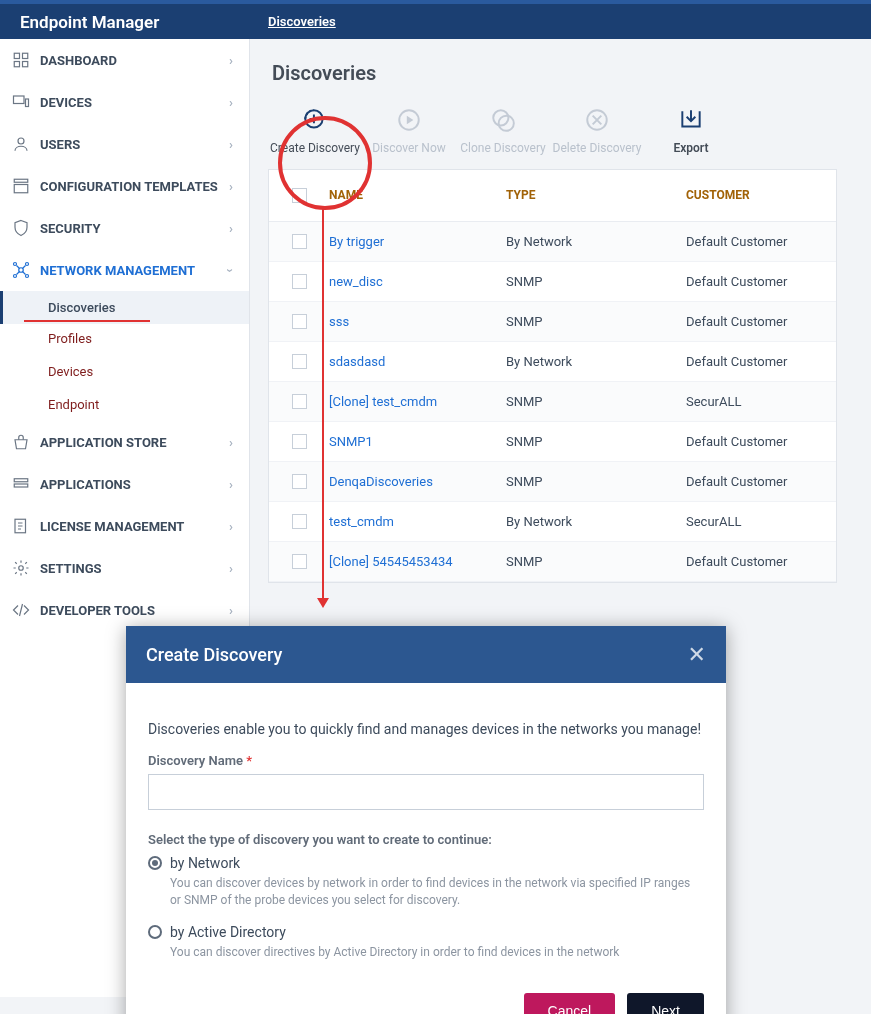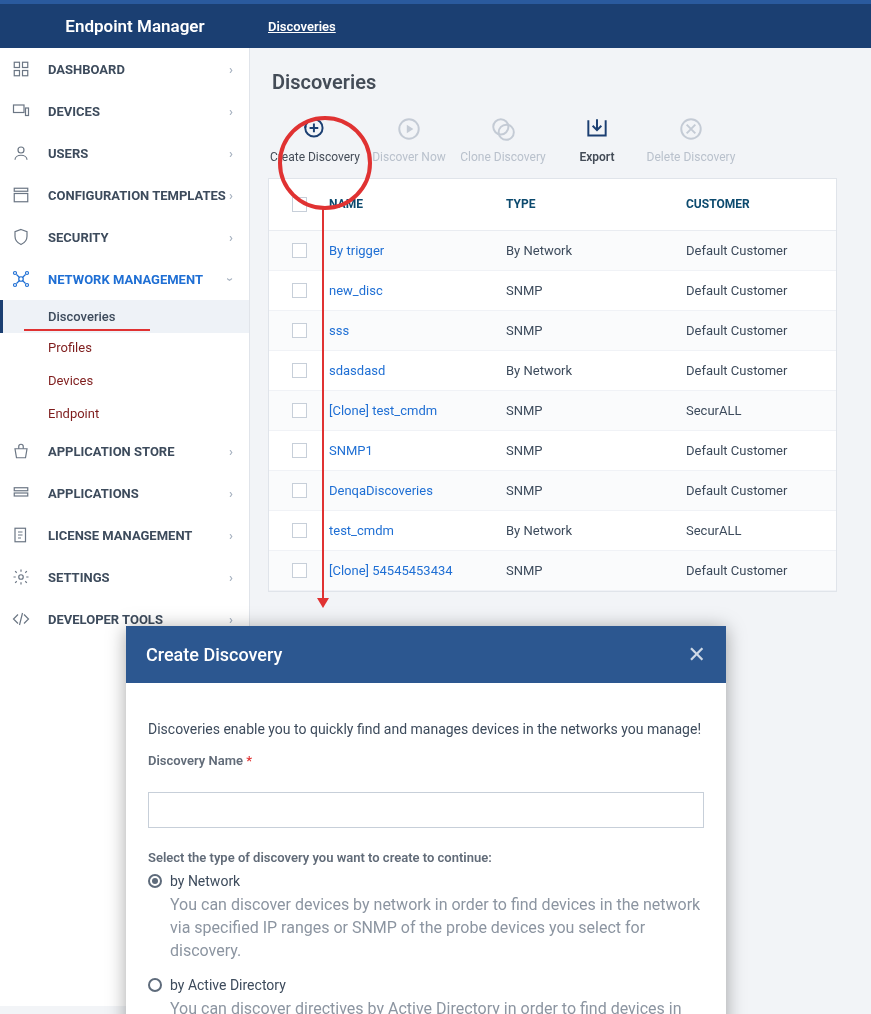--- a/index.html
+++ b/index.html
@@ -6,26 +6,25 @@
   body {
     font-family: -apple-system, BlinkMacSystemFont, "Segoe UI", Roboto, "Helvetica Neue", Arial, sans-serif;
     background: #f2f4f7;
     width: 871px;
     height: 1014px;
     overflow: hidden;
     position: relative;
   }
   .topbar {
     background: #1b3f72;
-    height: 48px;
+    height: 39px;
     display: flex;
     align-items: center;
     color: #fff;
     border-top: 4px solid #2a5a9e;
-    text-align: center;
   }
   .topbar-left {
     width: 250px;
     padding-left: 20px;
     font-size: 17px;
     font-weight: 600;
   }
   .topbar-breadcrumb {
     padding-left: 18px;
     font-size: 13px;
@@ -40,21 +39,20 @@
   }
   .side-item {
     display: flex;
     align-items: center;
     padding: 12px 14px 12px 12px;
     font-size: 13px;
     font-weight: 700;
     color: #3d4b5c;
     cursor: pointer;
     position: relative;
-    gap: 8px;
   }
   .side-item .chev {
     position: absolute;
     right: 16px;
     color: #a9b4c2;
   }
   .side-item svg { margin-right: 10px; }
   .side-item.active-parent { color: #1f6fd4; }
   .side-item.active-parent svg { stroke: #1f6fd4; fill: #1f6fd4; }
   .side-sub {
@@ -128,21 +126,21 @@
     border-left: 6px solid transparent;
     border-right: 6px solid transparent;
     border-top: 10px solid #e03232;
   }
   .table-wrap { background: #fff; border: 1px solid #e0e4ea; margin-top: 6px; width: 569px;}
   .thead {
     display: flex;
     padding: 18px 0;
     font-size: 12px;
     font-weight: 700;
-    color: #0c4a6e;
+    color: #a16207;
     border-bottom: 1px solid #e9ecf1;
   }
   .col-check { width: 60px; display:flex; justify-content:center; }
   .col-name { flex: 1; }
   .col-type { width: 180px; }
   .col-cust { width: 150px; }
   .trow {
     display: flex;
     align-items: center;
     font-size: 13px;
@@ -171,31 +169,31 @@
     padding: 16px 20px;
     font-size: 18px;
     font-weight: 500;
     display:flex;
     justify-content:space-between;
     align-items:center;
   }
   .modal-close { cursor:pointer; font-size:22px; color:#cfd9e6; }
   .modal-body { padding: 38px 22px 18px 22px; font-size:14px; color:#3d4b5c; }
   .modal-intro { margin-bottom: 16px; }
-  .field-label { font-size: 13px; font-weight:600; color:#616b78; margin-bottom:24px; }
+  .field-label { font-size: 13px; font-weight:600; color:#616b78; margin-bottom:6px; }
   .field-label .req { color:#e03232; }
   .text-input {
     width: 100%; height: 36px; border:1px solid #c7cfd9; padding:0 10px; font-size:14px;
   }
   .select-label { font-size:13px; font-weight:600; color:#616b78; margin-top:22px; margin-bottom:8px; }
   .radio-row { display:flex; align-items:center; gap:8px; margin-bottom:4px; }
   .radio-outer { width:14px; height:14px; border:2px solid #5e6b7b; border-radius:50%; display:flex; align-items:center; justify-content:center; cursor:pointer;}
   .radio-outer .dot { width:6px; height:6px; border-radius:50%; background:#5e6b7b; }
   .radio-label { font-size:14px; color:#3d4b5c; }
-  .radio-desc { font-size:16px; color:#8c95a1; margin-left:22px; margin-bottom:14px; line-height:1.45; }
+  .radio-desc { font-size:12px; color:#8c95a1; margin-left:22px; margin-bottom:14px; line-height:1.45; }
   .modal-foot { display:flex; justify-content:flex-end; gap:12px; padding:0 22px 22px 22px; }
   .btn {
     height: 36px; padding: 0 24px; border:none; border-radius:3px; font-size:14px; font-weight:500; cursor:pointer;
   }
   .btn-cancel { background:#be185d; color:#fff; }
   .btn-next { background:#0f172a; color:#fff; }
   .icon-outline { fill:none; stroke:#6b7684; stroke-width:1.6; }
 </style>
 </head>
 <body>
@@ -338,33 +336,33 @@
           </svg>
         <span>Discover Now</span>
       </div>
       <div class="tool-btn disabled">
         <svg width="26" height="26" viewBox="0 0 24 24" style="fill:none;stroke:#c4cbd5;stroke-width:1.8">
             <circle cx="10" cy="10" r="7"></circle>
             <circle cx="15" cy="15" r="7"></circle>
           </svg>
         <span>Clone Discovery</span>
       </div>
+      <div class="tool-btn disabled">
+        <svg width="26" height="26" viewBox="0 0 24 24" style="fill:none;stroke:#c4cbd5;stroke-width:1.8">
+            <circle cx="12" cy="12" r="9"></circle>
+            <path d="M8 8l8 8M16 8l-8 8"></path>
+          </svg>
+        <span>Delete Discovery</span>
+      </div>
       <div class="tool-btn export">
         <svg width="26" height="26" viewBox="0 0 24 24" style="fill:none;stroke:#1b3f72;stroke-width:1.8">
             <path d="M4 4v14h16V4"></path>
             <path d="M12 3v10M8 9l4 4 4-4"></path>
           </svg>
         <span>Export</span>
-      </div>
-      <div class="tool-btn disabled">
-        <svg width="26" height="26" viewBox="0 0 24 24" style="fill:none;stroke:#c4cbd5;stroke-width:1.8">
-            <circle cx="12" cy="12" r="9"></circle>
-            <path d="M8 8l8 8M16 8l-8 8"></path>
-          </svg>
-        <span>Delete Discovery</span>
       </div>
     </div>
 
     <div class="table-wrap">
       <div class="thead">
         <div class="col-check">
             <div class="checkbox"></div>
           </div>
         <div class="col-name">NAME</div>
         <div class="col-type">TYPE</div>

